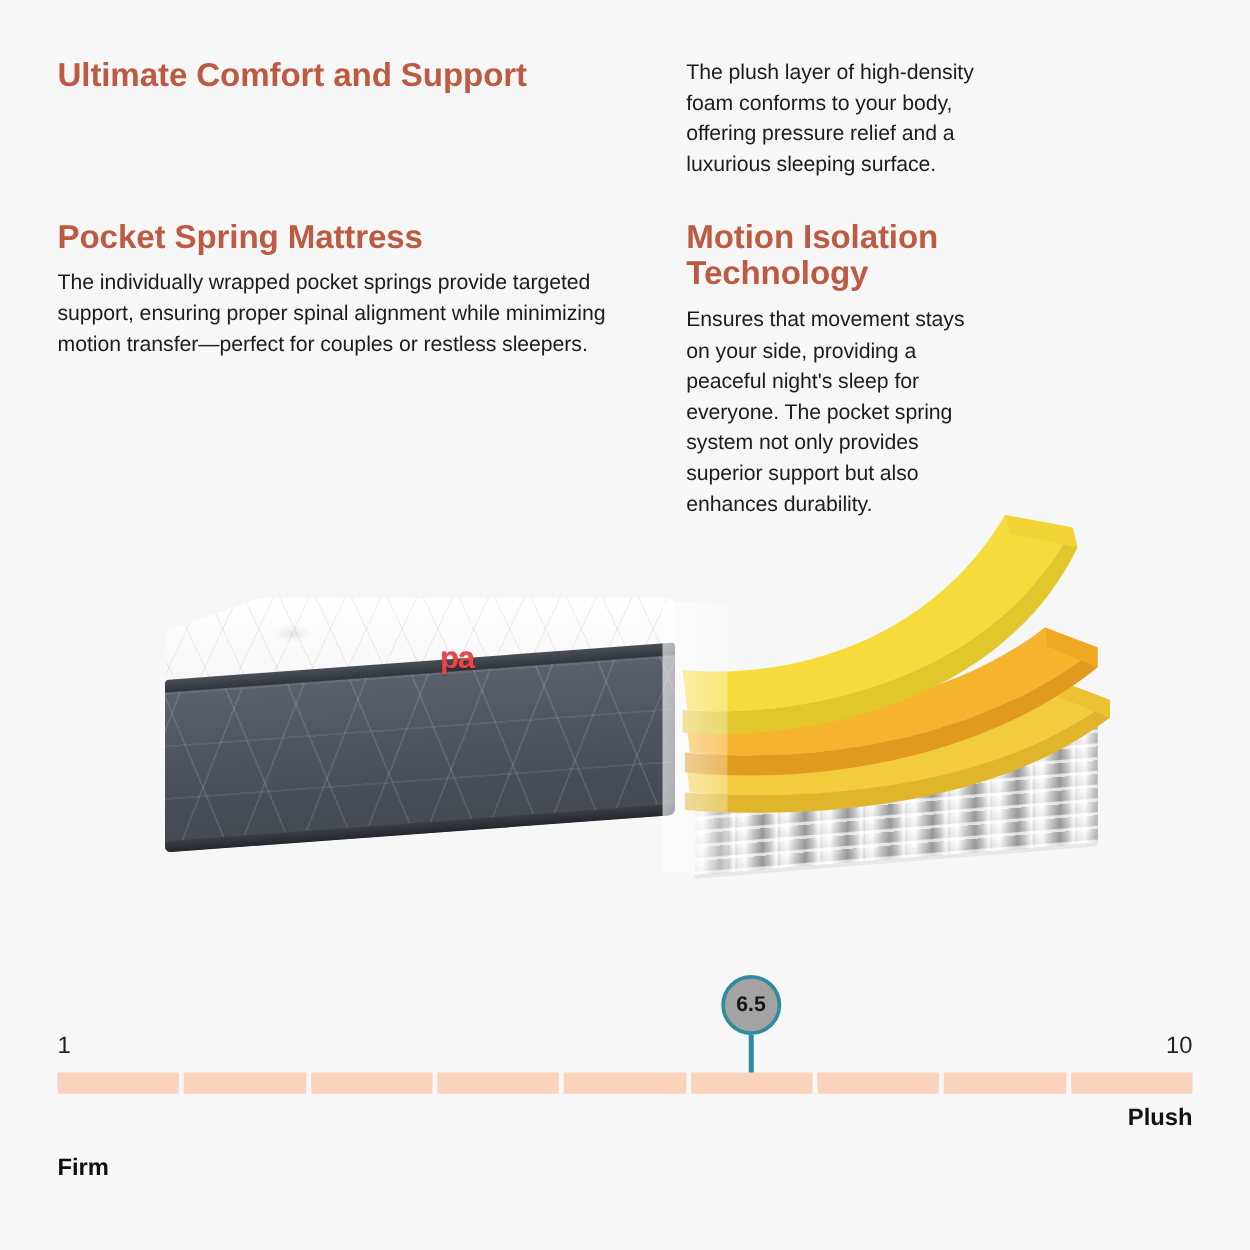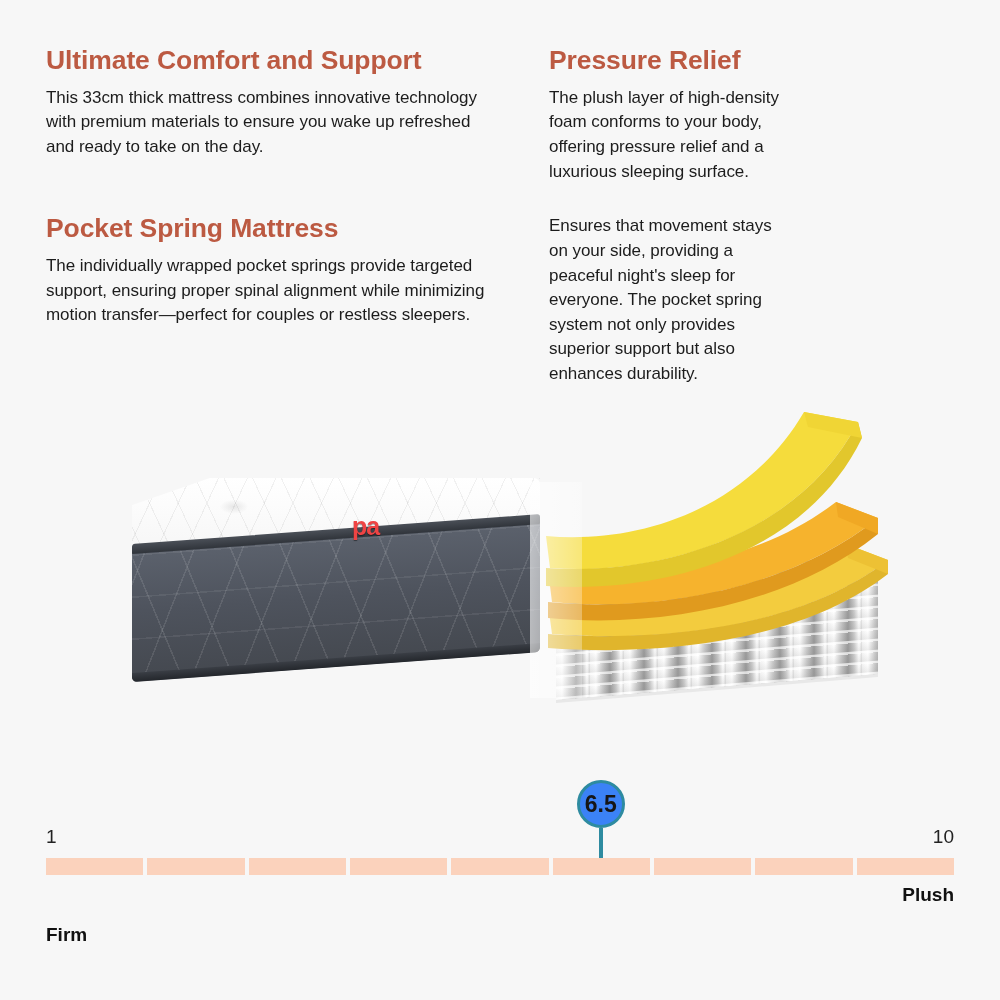--- a/index.html
+++ b/index.html
@@ -239,56 +239,55 @@
     display: flex;
     flex-direction: column;
     align-items: center;
     z-index: 6;
   }
   .marker-bubble {
     width: 48px;
     height: 48px;
     border-radius: 50%;
     border: 3.5px solid #2e8ba0;
-    background: #3b82f6;
+    background: #a3a3a3;
     display: flex;
     align-items: center;
     justify-content: center;
-    font-size: 23px;
+    font-size: 17px;
     font-weight: bold;
     color: #161616;
     box-sizing: border-box;
   }
   .marker-stem {
     width: 3.5px;
     height: 30px;
     background: #2e8ba0;
   }
 </style>
 </head>
 <body>
 
 <div class="features">
 
   <div class="feature">
     <h2 class="feature-title">Ultimate Comfort and Support</h2>
-    <p class="feature-body">This 33cm thick mattress combines innovative technology with premium materials to ensure you wake up refreshed and ready to take on the day.</p>
   </div>
 
   <div class="feature">
-    <h2 class="feature-title">Pressure Relief</h2>
     <p class="feature-body">The plush layer of high-density foam conforms to your body, offering pressure relief and a luxurious sleeping surface.</p>
   </div>
 
   <div class="feature">
     <h2 class="feature-title">Pocket Spring Mattress</h2>
     <p class="feature-body">The individually wrapped pocket springs provide targeted support, ensuring proper spinal alignment while minimizing motion transfer—perfect for couples or restless sleepers.</p>
   </div>
 
   <div class="feature">
+    <h2 class="feature-title">Motion Isolation Technology</h2>
     <p class="feature-body">Ensures that movement stays on your side, providing a peaceful night's sleep for everyone. The pocket spring system not only provides superior support but also enhances durability.</p>
   </div>
 
 </div>
 
 <div class="product">
 
   <div class="springs"></div>
 
   <div class="foam" style="left:548px; top:178px;">

